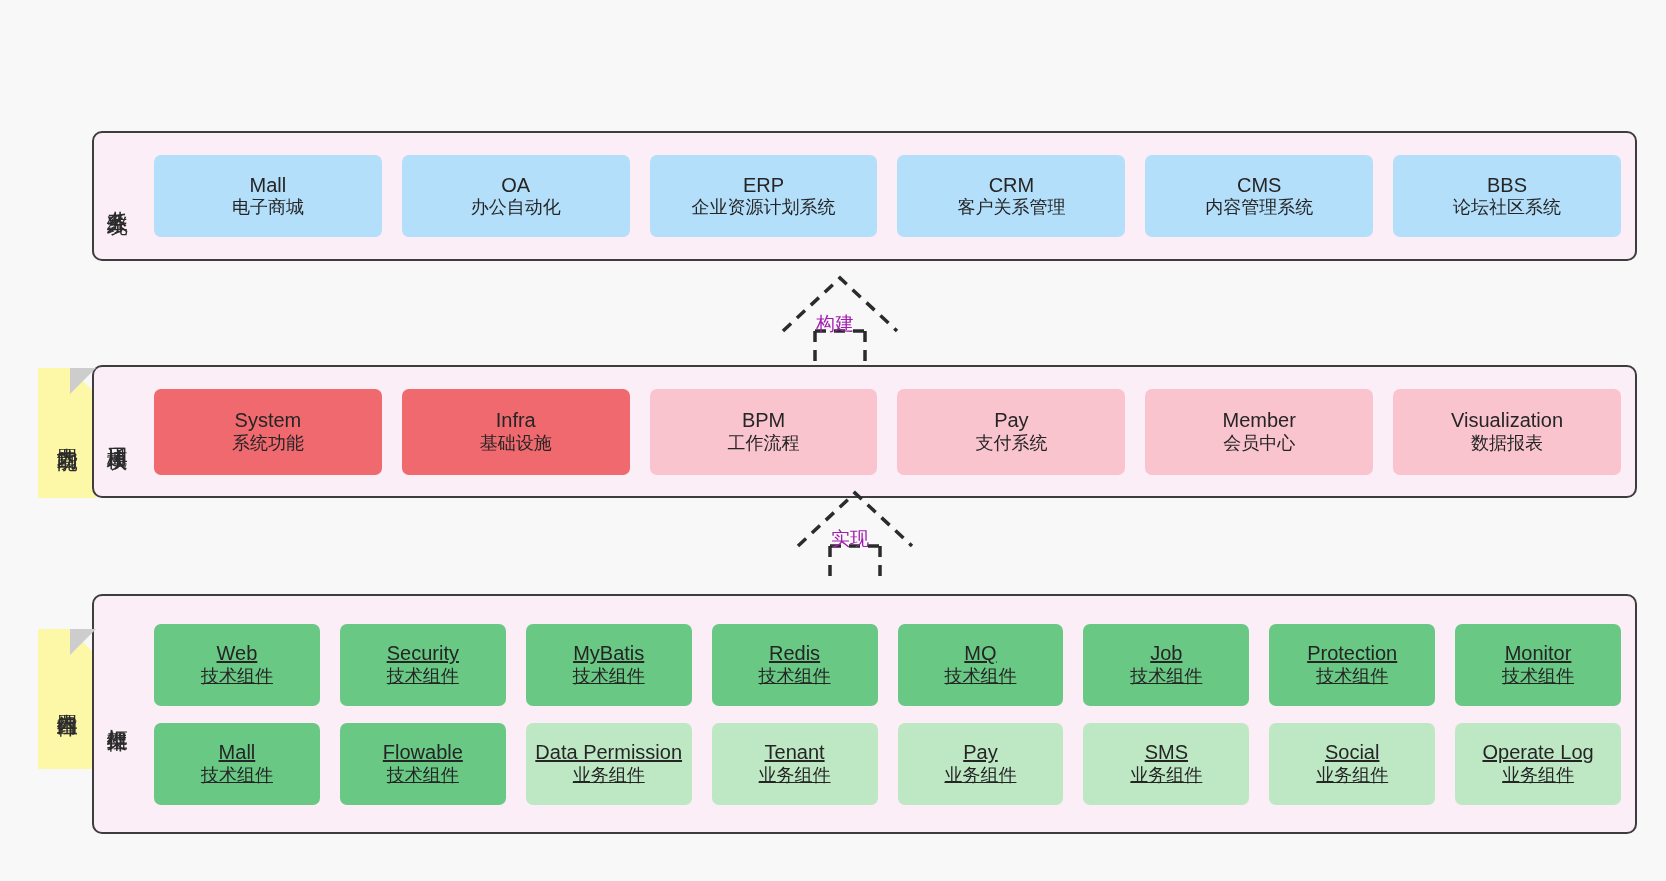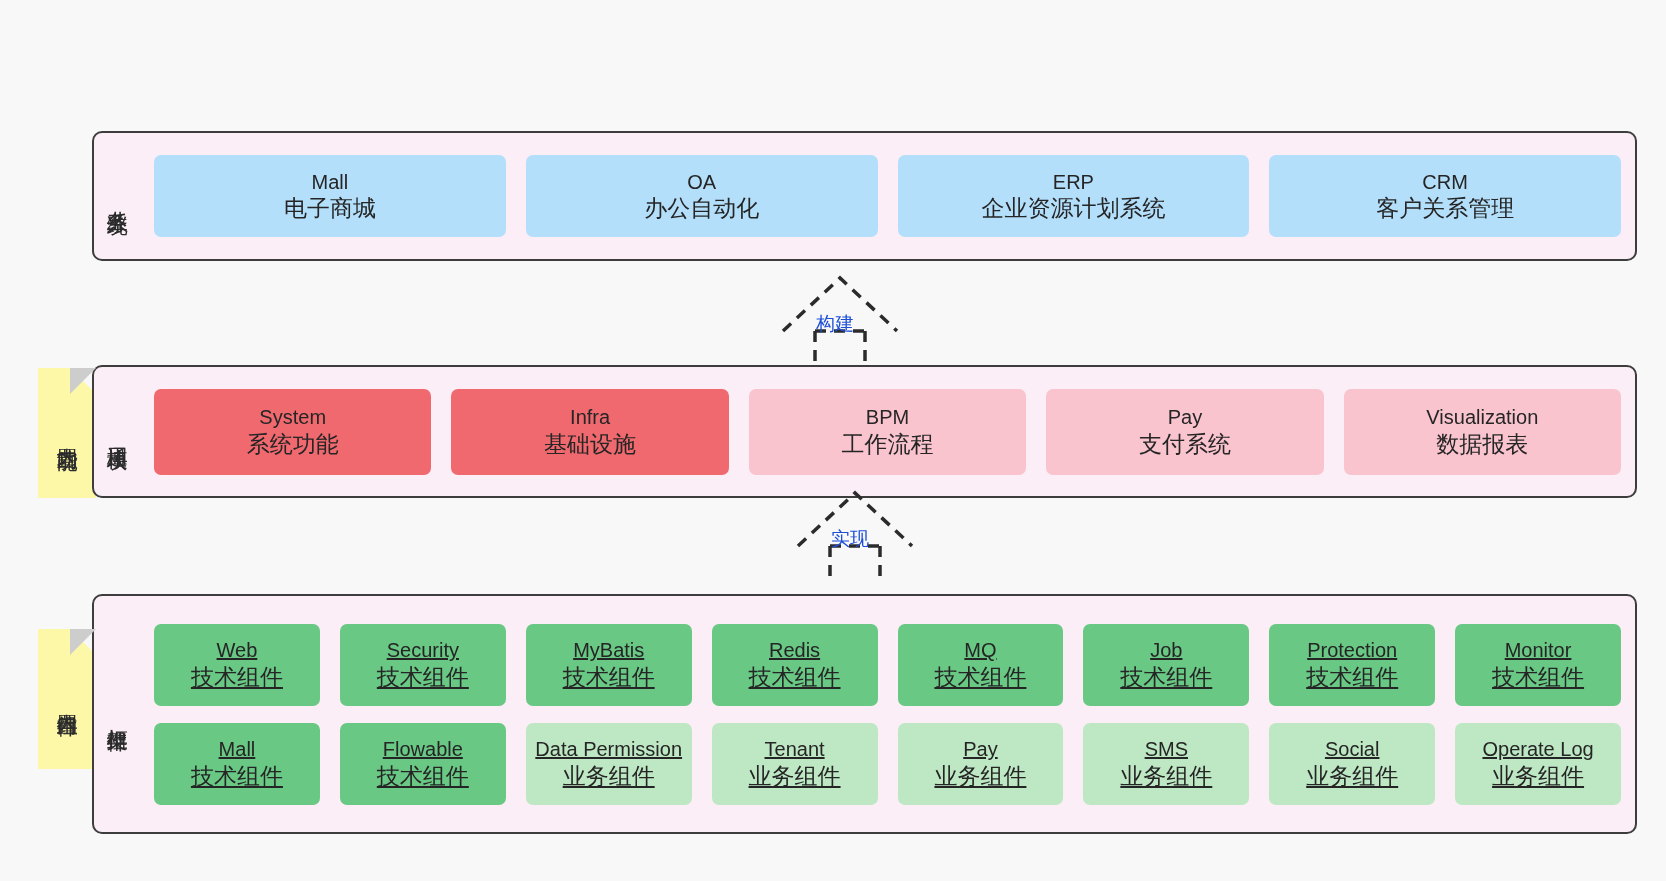--- a/index.html
+++ b/index.html
@@ -52,21 +52,21 @@
     display: flex;
     flex-direction: column;
     align-items: center;
     justify-content: center;
     text-align: center;
     color: #252525;
     line-height: 1.22;
     padding: 4px 6px;
   }
   .node .en { font-size: 20px; }
-  .node .cn { font-size: 23px; }
+  .node .cn { font-size: 18px; }
 
   .h-biz  { height: 82px; }
   .h-mod  { height: 86px; }
   .h-comp { height: 82px; text-decoration: underline; }
 
   .c-blue       { background: #b4dffb; }
   .c-red        { background: #f0696f; }
   .c-pink       { background: #fac4cf; }
   .c-green      { background: #68c884; }
   .c-lightgreen { background: #bee8c4; }
@@ -105,21 +105,21 @@
     border-color: #cdcdcd transparent transparent transparent;
     z-index: 1;
   }
 
   
   .connector { position: absolute; }
   .connector svg { display: block; overflow: visible; }
   .conn-label {
     position: absolute;
     font-size: 19px;
-    color: #1d4ed8;
+    color: #a21caf;
     background: transparent;
     white-space: nowrap;
   }
 </style>
 </head>
 <body>
 
 <div id="canvas">
 
   <div class="layer" id="layer-business" style="left:92px; top:115px; width:1545px; height:130px;">
@@ -134,20 +134,28 @@
             <div class="en">OA</div>
             <div class="cn">办公自动化</div>
           </div>
           <div class="node h-biz c-blue">
             <div class="en">ERP</div>
             <div class="cn">企业资源计划系统</div>
           </div>
           <div class="node h-biz c-blue">
             <div class="en">CRM</div>
             <div class="cn">客户关系管理</div>
+          </div>
+          <div class="node h-biz c-blue">
+            <div class="en">CMS</div>
+            <div class="cn">内容管理系统</div>
+          </div>
+          <div class="node h-biz c-blue">
+            <div class="en">BBS</div>
+            <div class="cn">论坛社区系统</div>
           </div>
         </div>
     </div>
   </div>
 
   <div class="connector" id="connector-build" style="left:775px; top:257px; width:130px; height:95px;">
     <svg width="130" height="95" viewBox="0 0 130 95" aria-hidden="true">
       <g fill="none" stroke="#2b2b2b" stroke-width="3.5" stroke-dasharray="11,8" stroke-linecap="butt">
         <path d="M 8 58 L 65 5 L 122 58"></path>
         <path d="M 40 58 L 90 58"></path>
@@ -176,20 +184,24 @@
           </div>
           <div class="node h-mod c-pink">
             <div class="en">BPM</div>
             <div class="cn">工作流程</div>
           </div>
           <div class="node h-mod c-pink">
             <div class="en">Pay</div>
             <div class="cn">支付系统</div>
           </div>
           <div class="node h-mod c-pink">
+            <div class="en">Member</div>
+            <div class="cn">会员中心</div>
+          </div>
+          <div class="node h-mod c-pink">
             <div class="en">Visualization</div>
             <div class="cn">数据报表</div>
           </div>
         </div>
     </div>
   </div>
 
   <div class="connector" id="connector-implement" style="left:790px; top:472px; width:130px; height:95px;">
     <svg width="130" height="95" viewBox="0 0 130 95" aria-hidden="true">
       <g fill="none" stroke="#2b2b2b" stroke-width="3.5" stroke-dasharray="11,8" stroke-linecap="butt">

